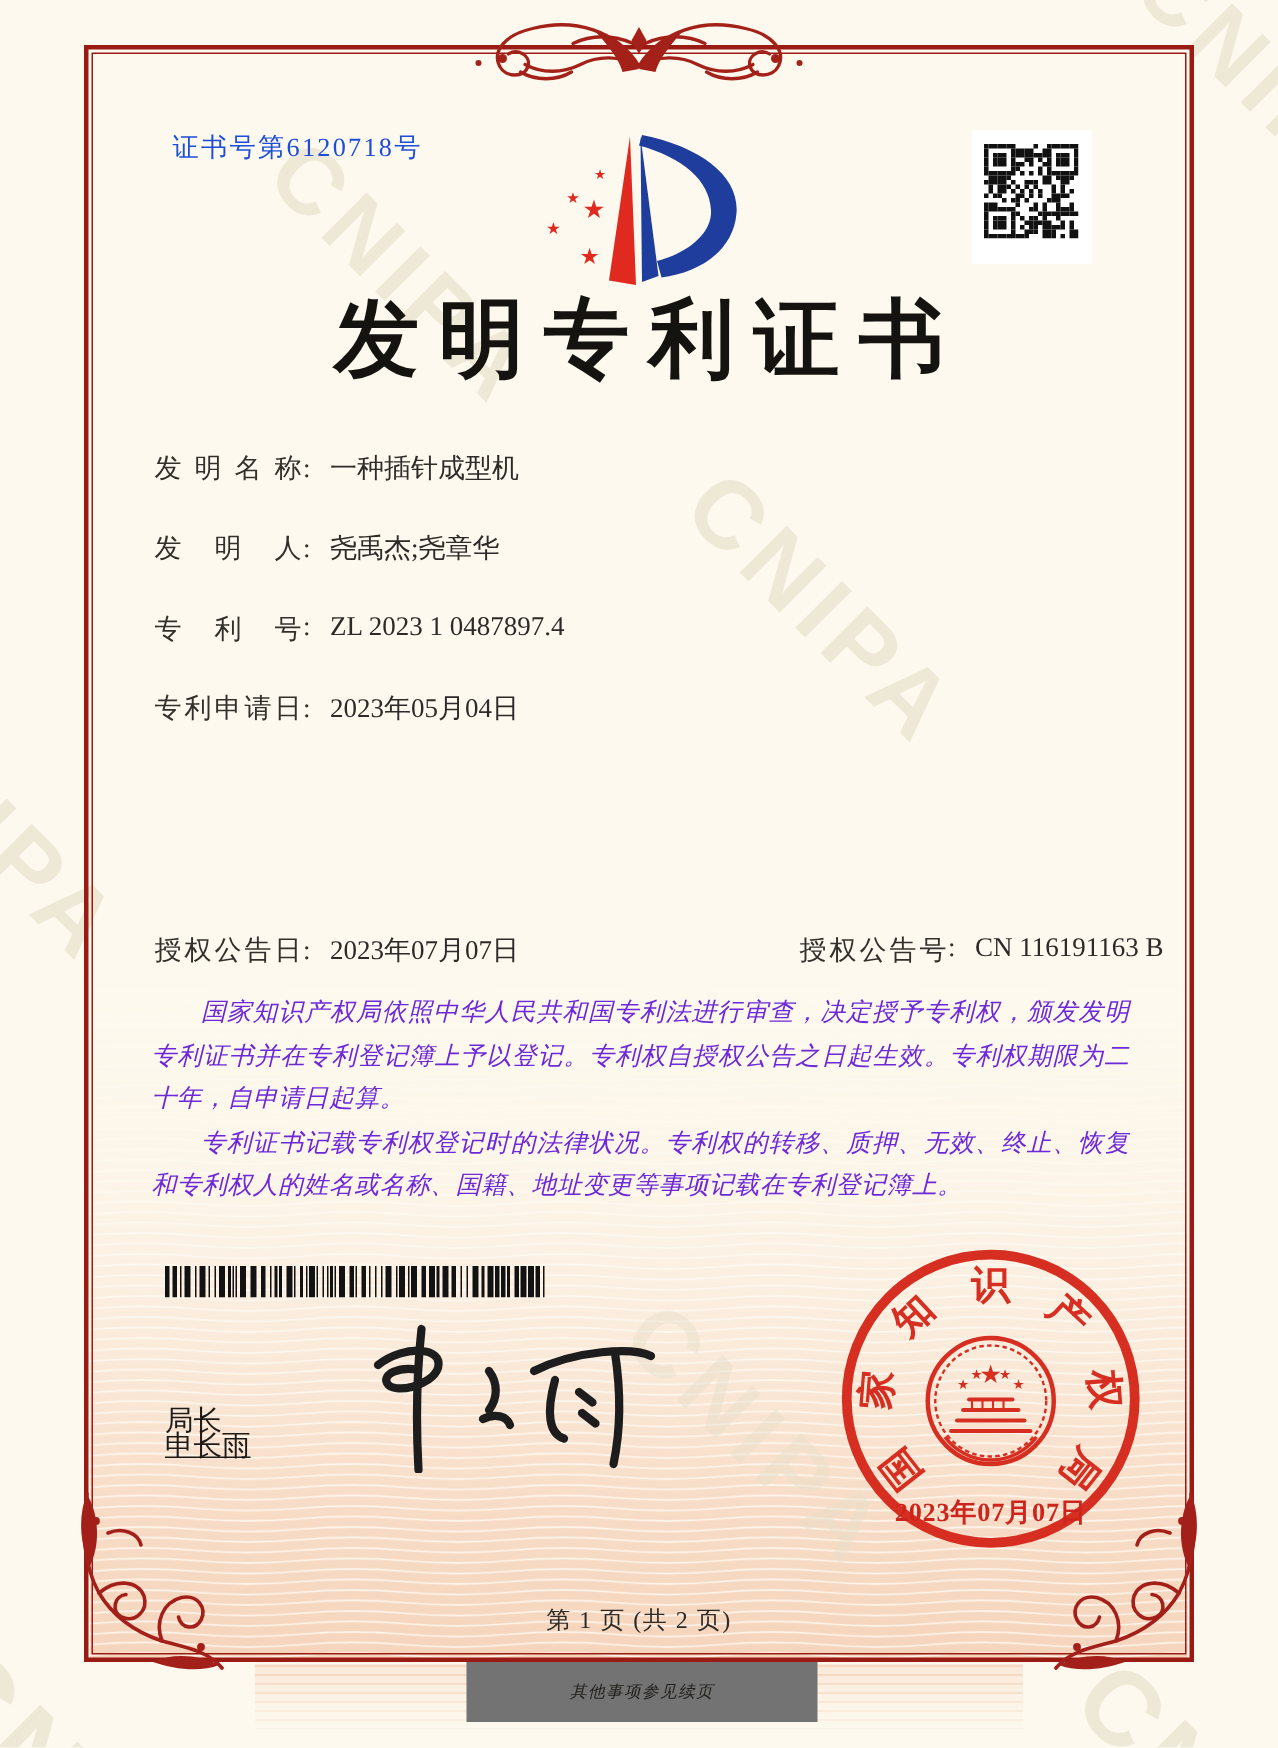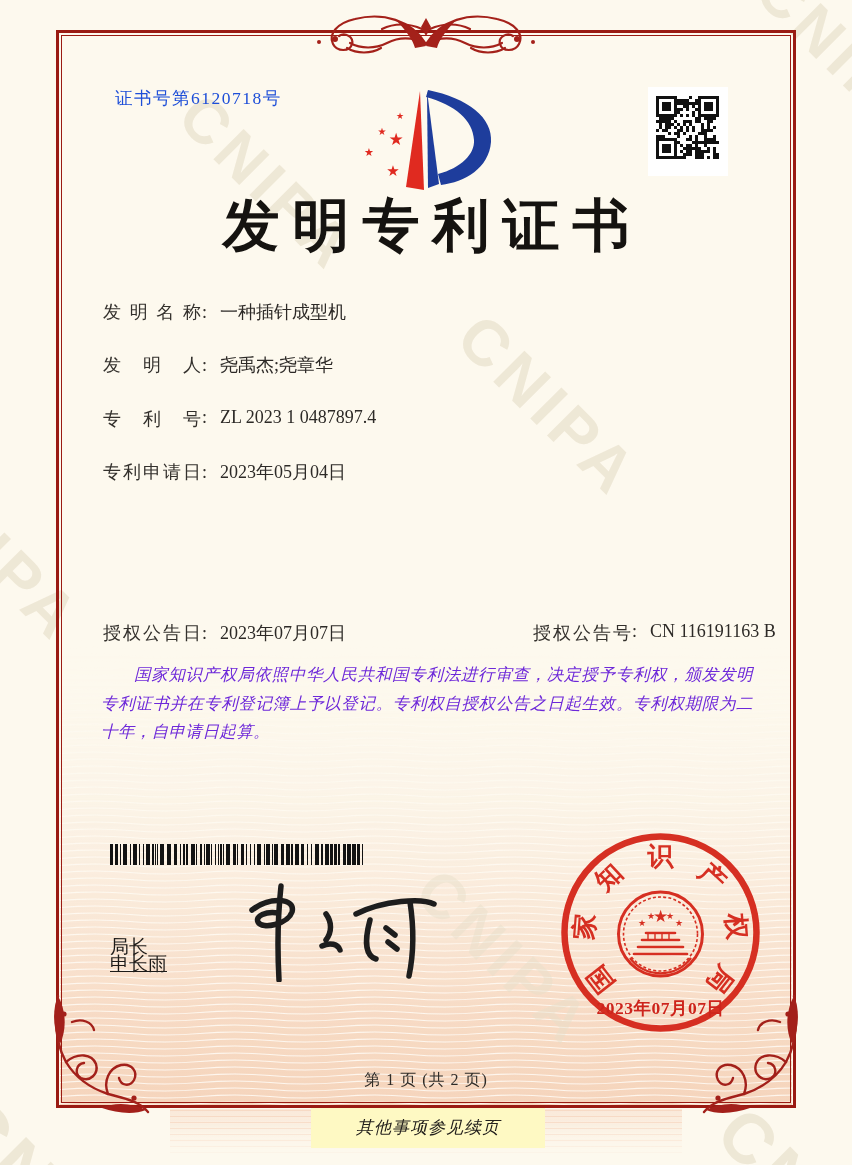--- a/index.html
+++ b/index.html
@@ -88,22 +88,22 @@
   .autograph{position:absolute;left:218px;top:880px;z-index:4;}
   .seal{position:absolute;left:558px;top:830px;z-index:5;opacity:.96;}
   .seal-char{font-family:"Liberation Serif","DejaVu Serif",serif;font-weight:bold;font-size:26px;fill:#d5281b;}
   .seal-date{font-family:"Liberation Serif","DejaVu Serif",serif;font-weight:bold;font-size:17.5px;fill:#cc1d15;letter-spacing:.5px;}
   .page-info{
     position:absolute;left:0;right:0;top:1070px;z-index:4;
     text-align:center;font-size:16px;color:#2e2b27;letter-spacing:1px;
   }
   .cont-box{
     position:absolute;left:311px;top:1108px;width:234px;height:40px;z-index:6;
-    background:#fef9c3;text-align:center;line-height:40px;
-    font-size:17px;font-style:italic;color:#23201d;letter-spacing:1px;
+    background:#737373;text-align:center;line-height:40px;
+    font-size:11px;font-style:italic;color:#23201d;letter-spacing:1px;
   }
 </style>
 </head>
 <body>
 
 <div class="page">
 
   <span class="wm" style="left:215px;top:80px;font-size:62px;">CNIPA</span>
   <span class="wm" style="left:495px;top:300px;font-size:64px;">CNIPA</span>
   <span class="wm" style="left:-62px;top:445px;font-size:64px;">CNIPA</span>
@@ -454,20 +454,21 @@
     <span>
       <span class="flabel">授权公告日</span><span class="fcolon">:</span><span class="fvalue">2023年07月07日</span>
     </span>
     <span class="grant-no">
       <span class="flabel">授权公告号</span><span class="fcolon">:</span><span class="fvalue">CN 116191163 B</span>
     </span>
   </div>
 
   <div class="legal">
     <p>国家知识产权局依照中华人民共和国专利法进行审查，决定授予专利权，颁发发明专利证书并在专利登记簿上予以登记。专利权自授权公告之日起生效。专利权期限为二十年，自申请日起算。</p>
+    <p>专利证书记载专利权登记时的法律状况。专利权的转移、质押、无效、终止、恢复和专利权人的姓名或名称、国籍、地址变更等事项记载在专利登记簿上。</p>
   </div>
 
   <svg class="barcode" width="256" height="21" xmlns="http://www.w3.org/2000/svg">
       <g id="bc-g" fill="#121212">
         <rect x="0" y="0" width="3" height="21"></rect>
         <rect x="5" y="0" width="3" height="21"></rect>
         <rect x="10" y="0" width="1" height="21"></rect>
         <rect x="13" y="0" width="4" height="21"></rect>
         <rect x="20" y="0" width="1" height="21"></rect>
         <rect x="23" y="0" width="4" height="21"></rect>

